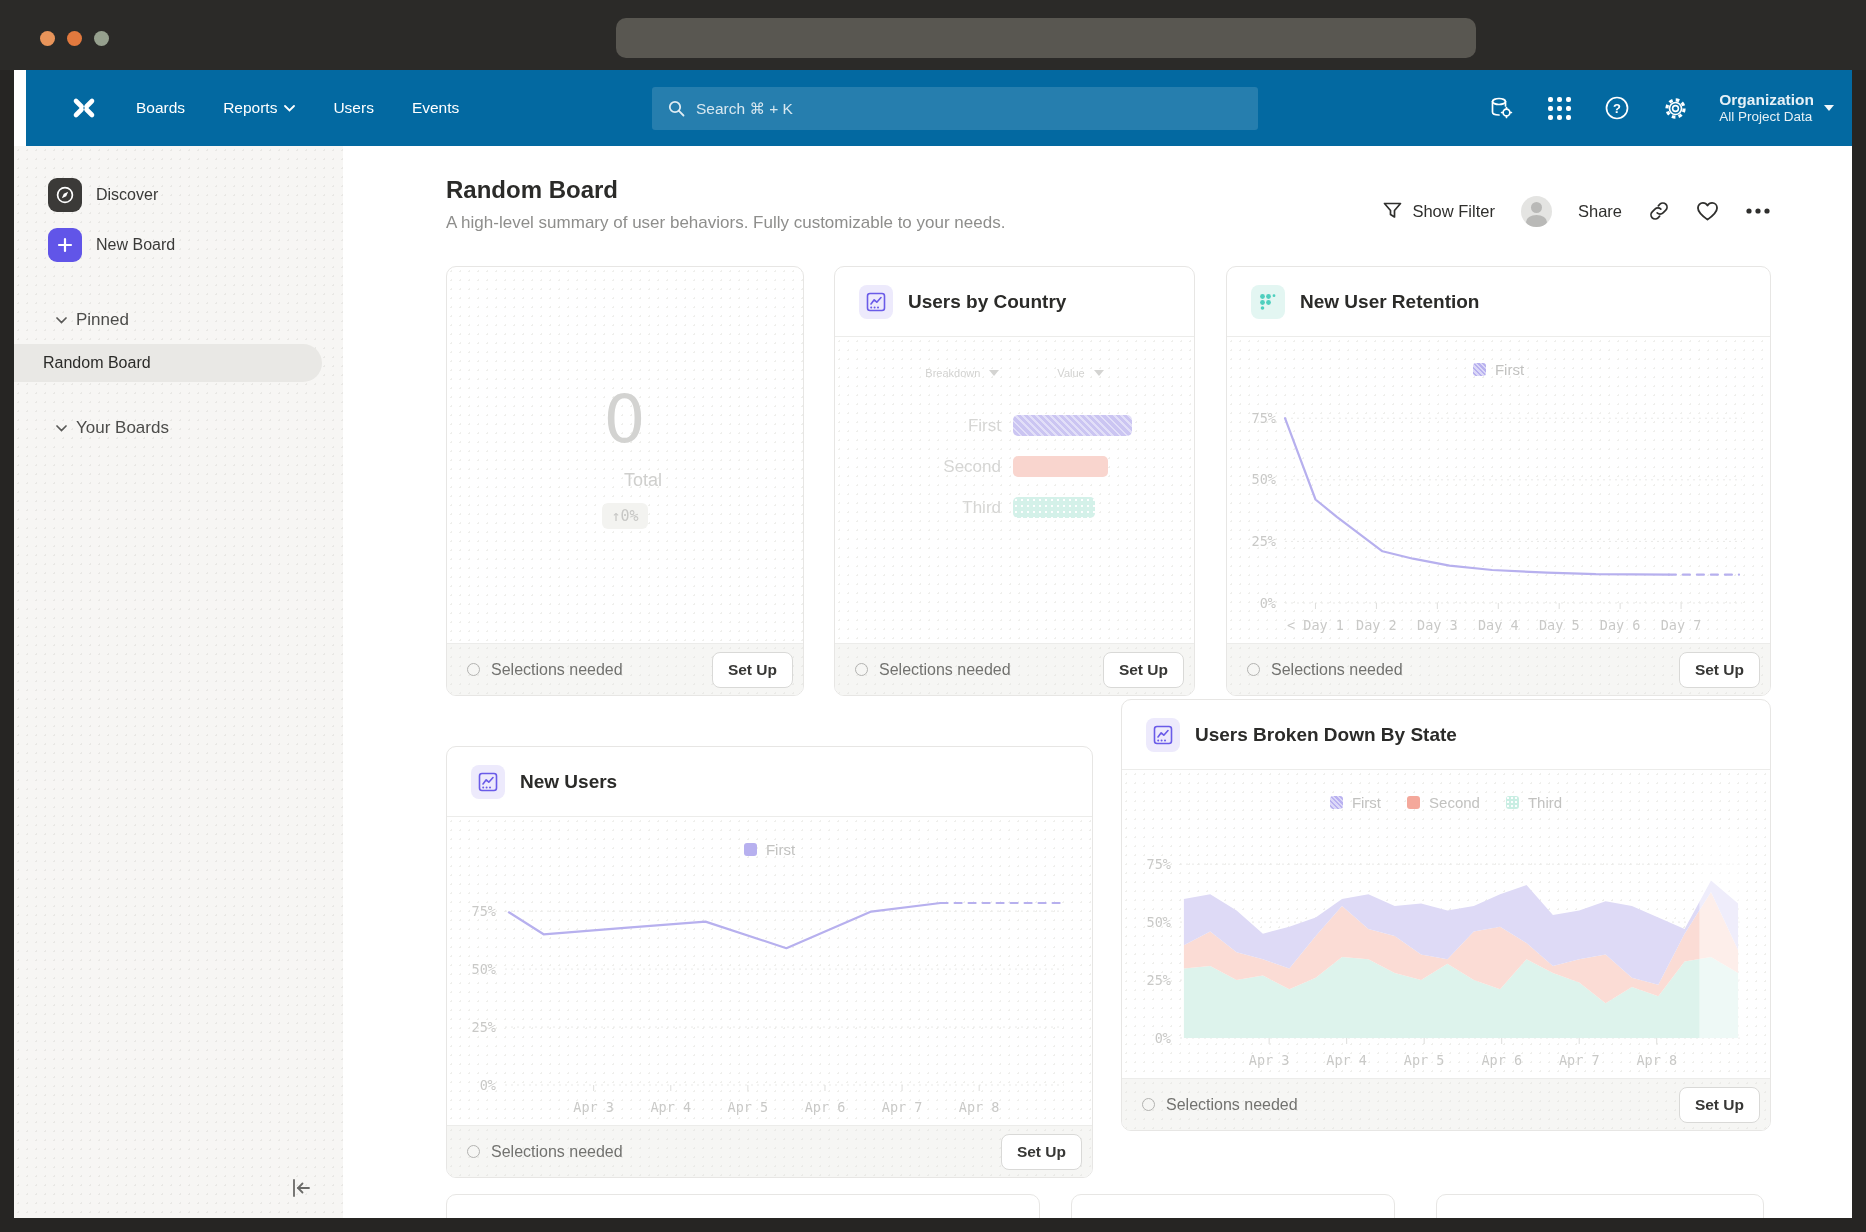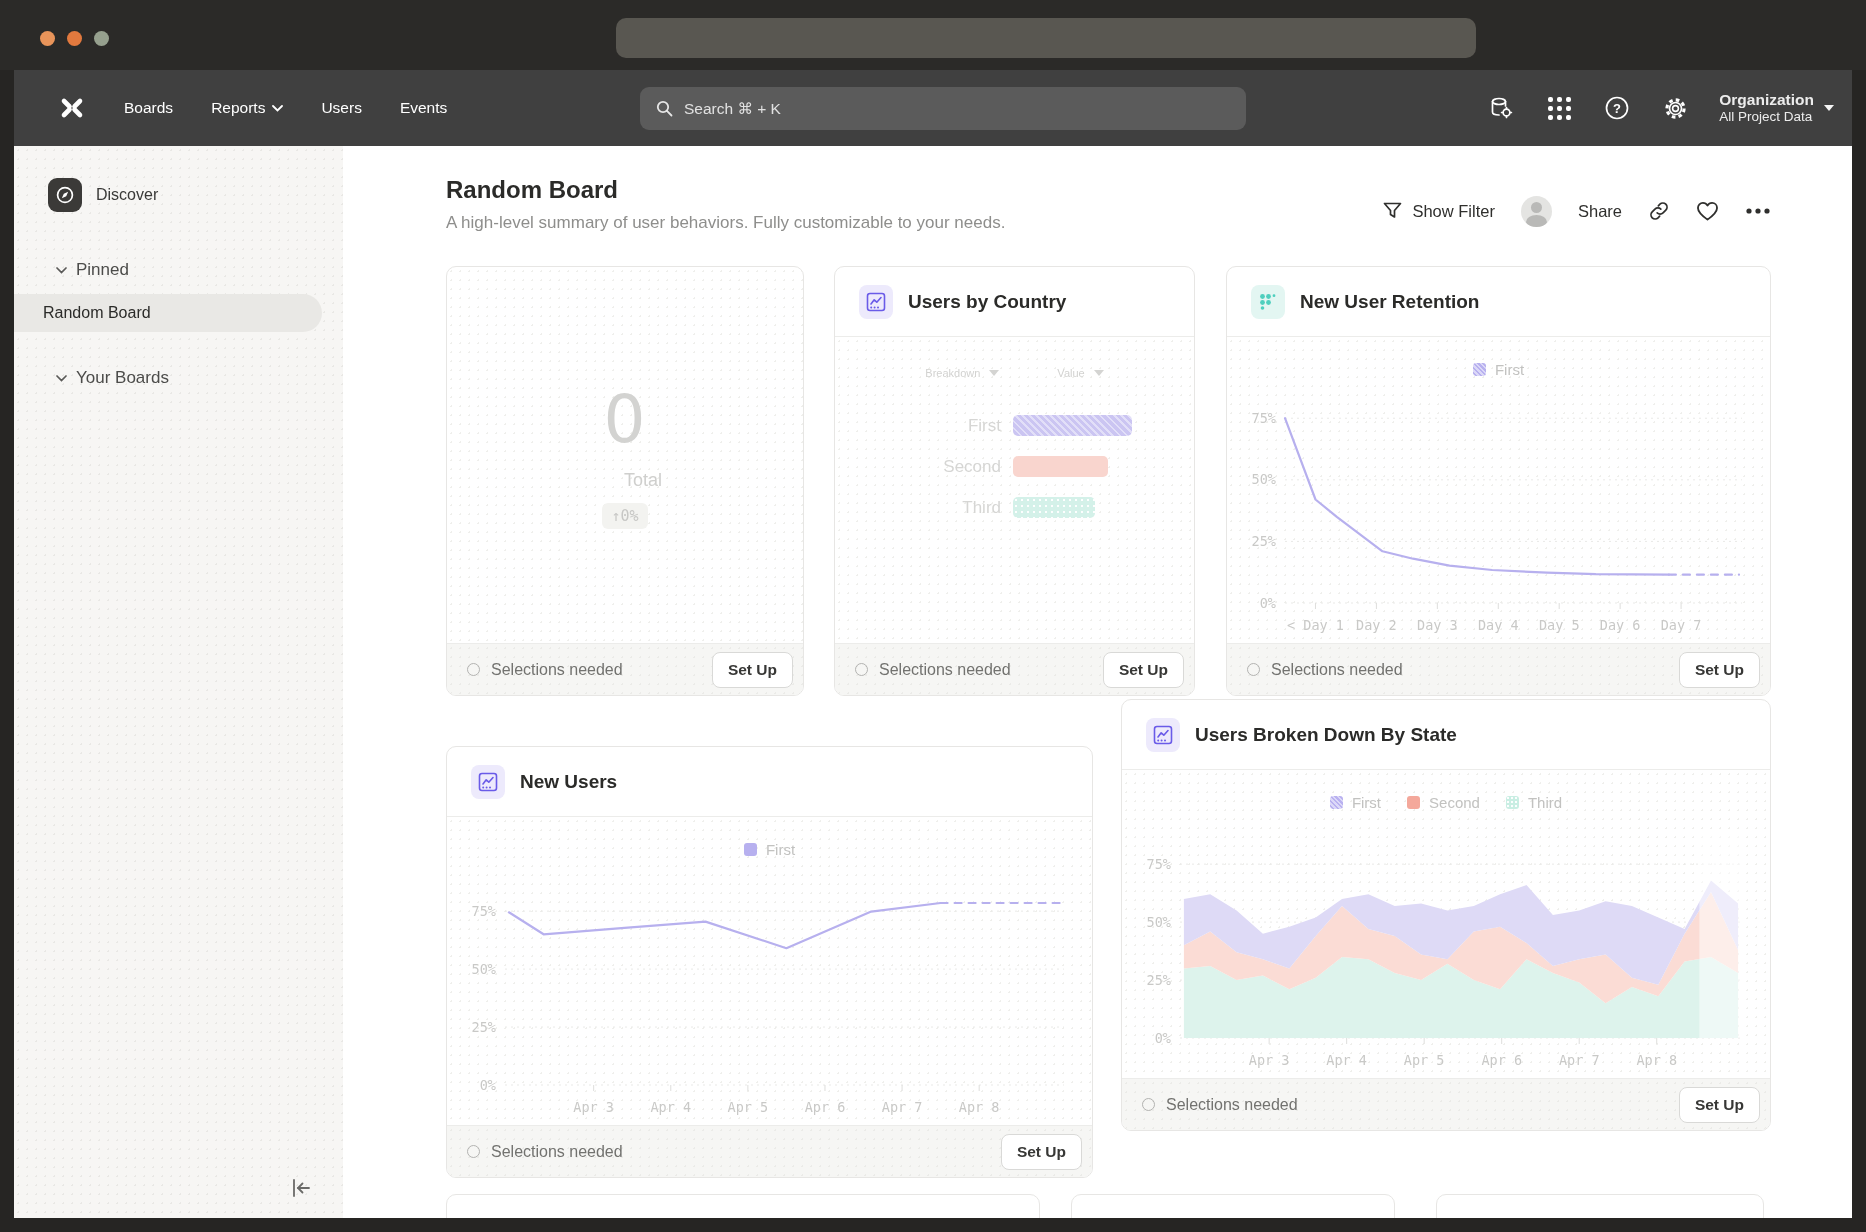--- a/index.html
+++ b/index.html
@@ -12,25 +12,25 @@
   .light { width:15px; height:15px; border-radius:50%; }
   .light.l1 { background:#e8945a; }
   .light.l2 { background:#e2793e; }
   .light.l3 { background:#96a08e; }
   .addressbar { position:absolute; left:616px; top:18px; width:860px; height:40px; border-radius:10px; background:#595751; }
 
   
   .app { position:absolute; top:70px; left:14px; right:14px; bottom:14px; background:#ffffff; overflow:hidden; display:flex; flex-direction:column; }
 
   
-  .nav { height:76px; background:#404040; display:flex; align-items:center; position:relative; flex:0 0 auto; color:#fff; }
+  .nav { height:76px; background:#0369a1; display:flex; align-items:center; position:relative; flex:0 0 auto; color:#fff;margin-left:12px; }
   .nav-logo { margin-left:40px; width:36px; height:36px; display:grid; place-items:center; }
   .nav-items { display:flex; align-items:center; margin-left:34px; gap:38px; }
   .nav-item { font-size:15.5px; font-weight:500; color:#fff; display:flex; align-items:center; gap:7px; cursor:default; }
-  .nav-search { position:absolute; left:626px; top:17px; width:606px; height:43px; background:rgba(255,255,255,0.14); border-radius:9px; display:flex; align-items:center; padding:12px 16px; gap:11px; }
+  .nav-search { position:absolute; left:626px; top:17px; width:606px; height:43px; background:rgba(255,255,255,0.14); border-radius:3px; display:flex; align-items:center; padding:12px 16px; gap:11px; }
   .nav-search-ph { color:rgba(255,255,255,0.82); font-size:15.5px; }
   .nav-right { position:absolute; right:18px; top:0; height:76px; display:flex; align-items:center; gap:30px; }
   .nav-ic { width:28px; height:28px; display:grid; place-items:center; }
   .grid9 { display:grid; grid-template-columns:repeat(3,5px); grid-gap:4px; }
   .grid9 i { width:5px; height:5px; border-radius:2px; background:#fff; display:block; }
   .org { text-align:left; line-height:1.25; display:flex; align-items:center; gap:10px; }
   .org b { display:block; font-size:15.5px; font-weight:700; }
   .org span { display:block; font-size:13.5px; color:rgba(255,255,255,0.9); }
   .caret-down { width:0; height:0; border-left:5px solid transparent; border-right:5px solid transparent; border-top:6px solid rgba(255,255,255,0.95); }
 
@@ -198,20 +198,28 @@
 
     <aside class="sidebar dots-bg">
       <div class="side-row">
         <span class="side-ic discover">
           <svg width="20" height="20" viewBox="0 0 20 20" fill="none">
               <circle cx="10" cy="10" r="7.4" stroke="#fff" stroke-width="1.7"></circle>
               <path d="M13.2 6.8 L11.2 11.2 L6.8 13.2 L8.8 8.8 Z" fill="#fff"></path>
             </svg>
         </span>
         <span class="side-label">Discover</span>
+      </div>
+      <div class="side-row">
+        <span class="side-ic newboard">
+          <svg width="16" height="16" viewBox="0 0 16 16" stroke="#fff" stroke-width="2.2" stroke-linecap="round">
+              <path d="M8 2 V14 M2 8 H14"></path>
+            </svg>
+        </span>
+        <span class="side-label">New Board</span>
       </div>
 
       <div class="side-section">
         <svg width="11" height="7" viewBox="0 0 11 7" fill="none" stroke="#5a5a58" stroke-width="1.7" stroke-linecap="round">
             <path d="M1 1 L5.5 5.5 L10 1"></path>
           </svg>
         <span>Pinned</span>
       </div>
       <div class="side-pill">
         <span>Random Board</span>

